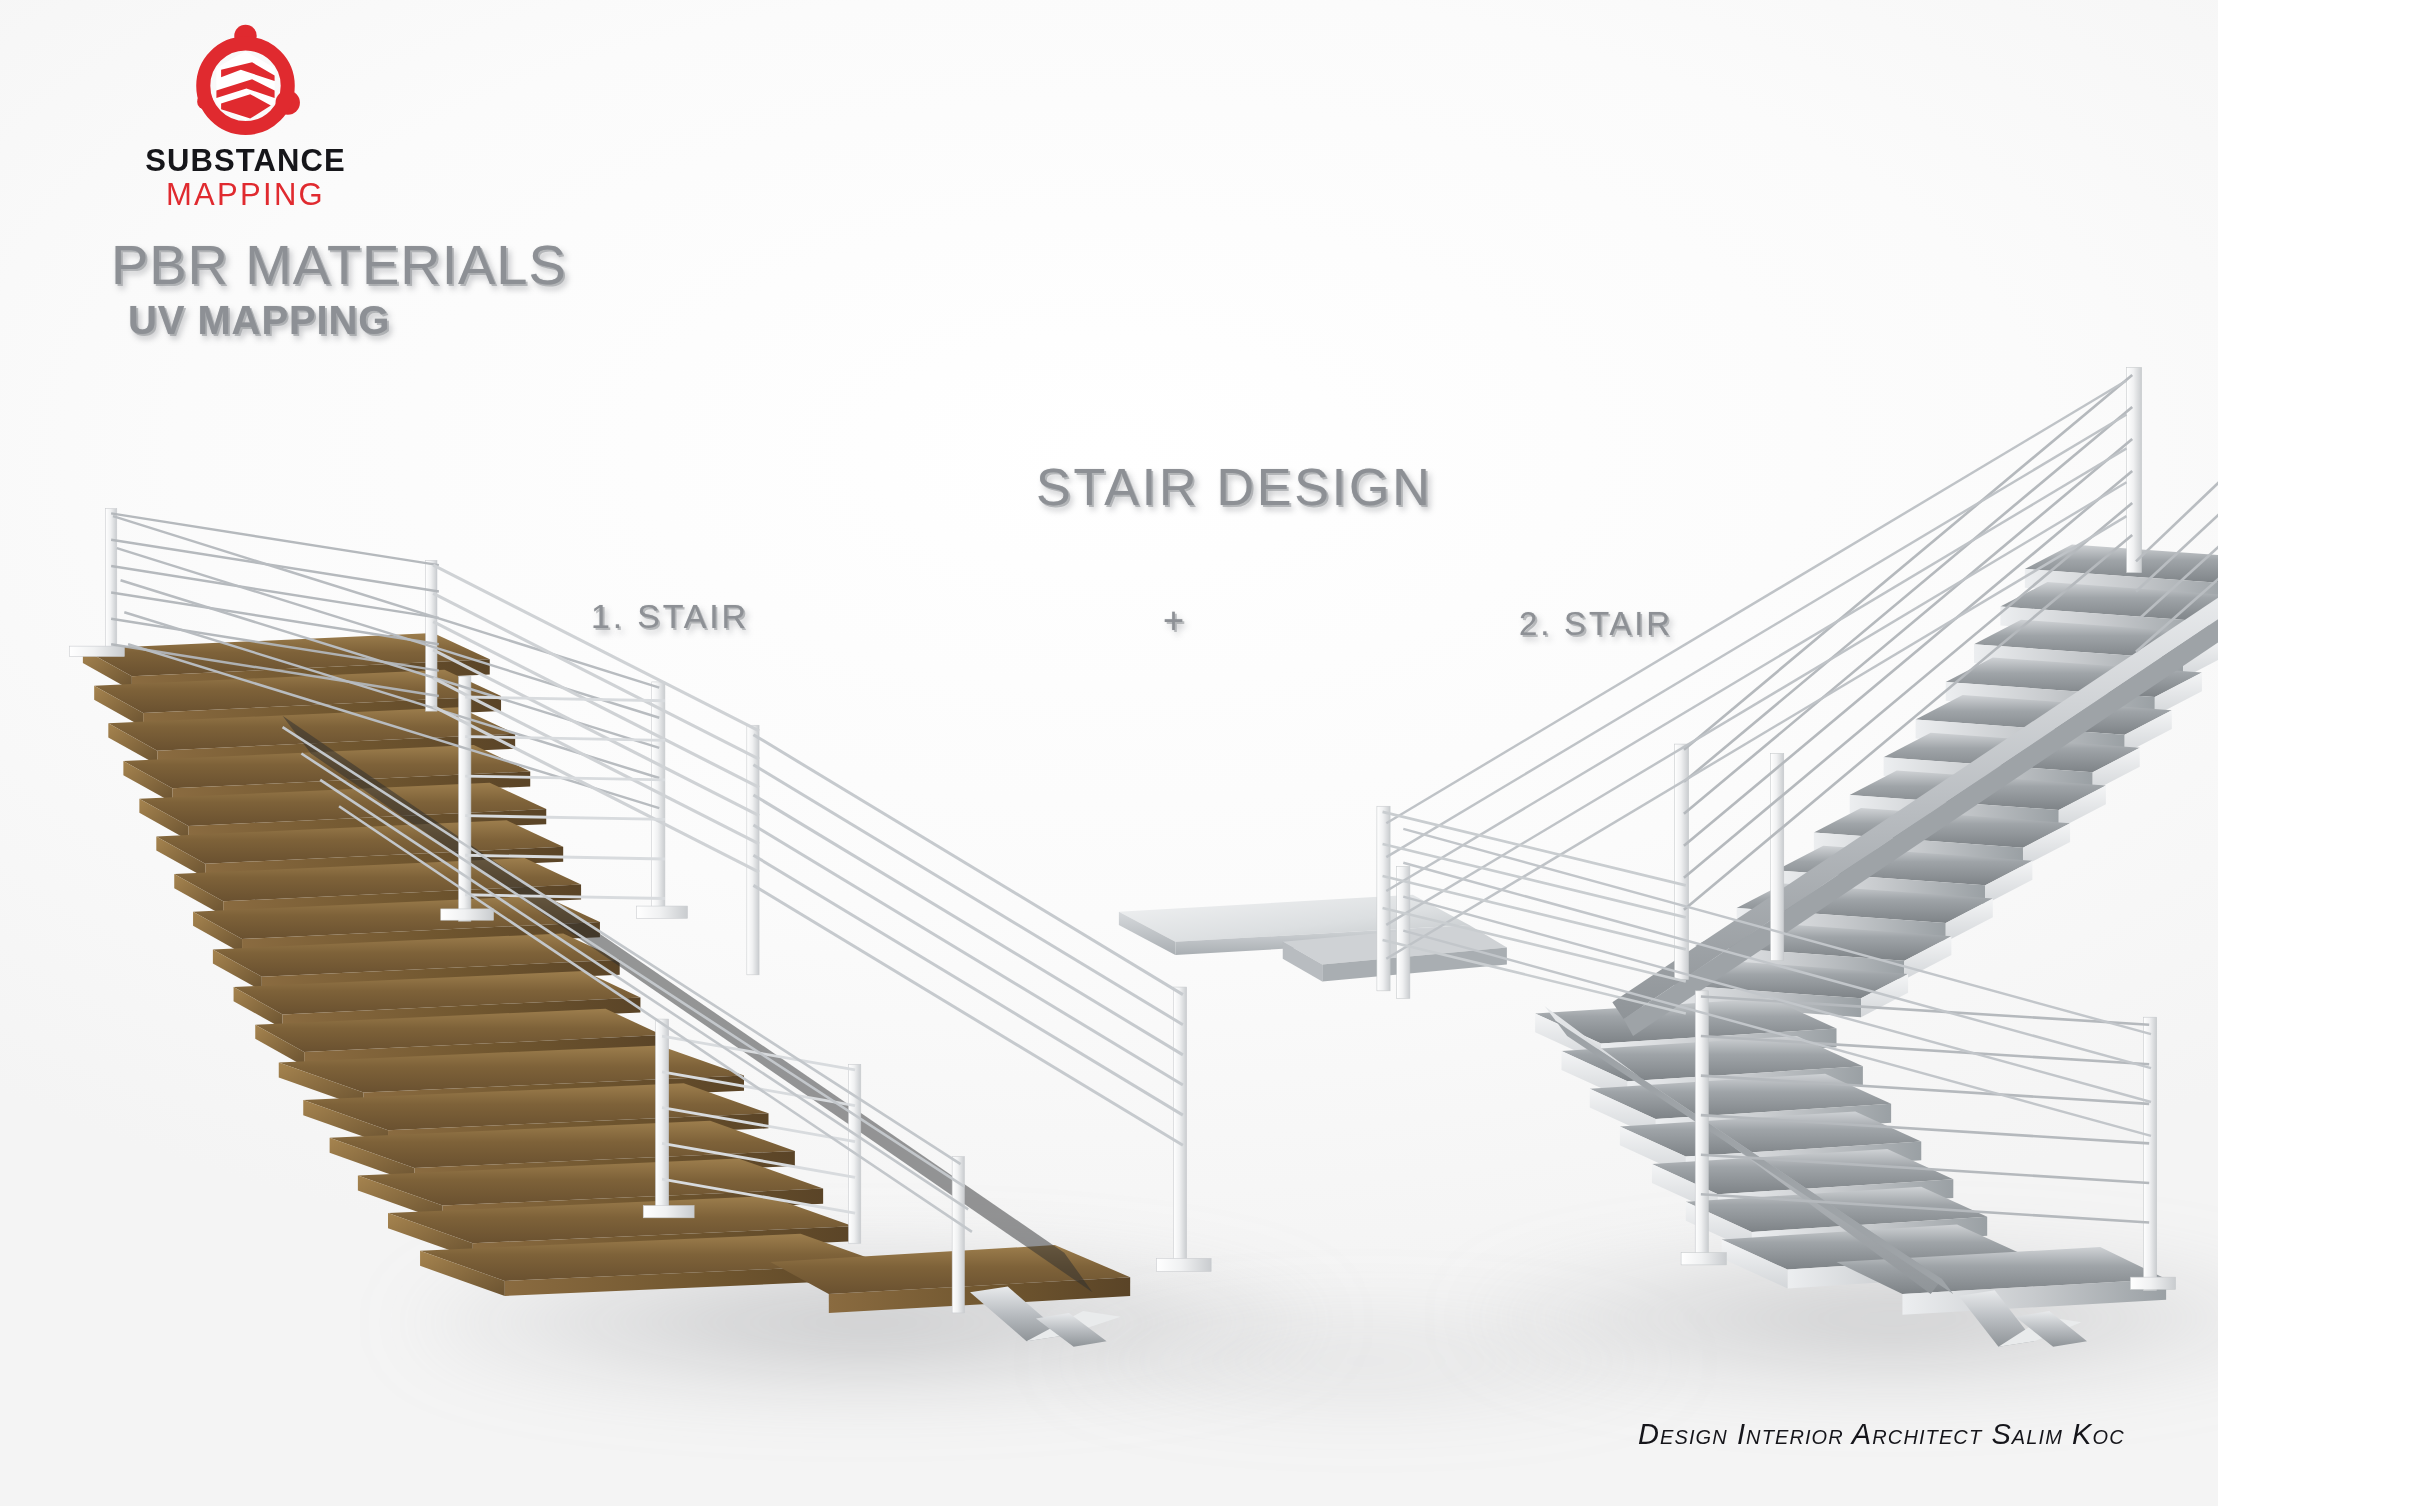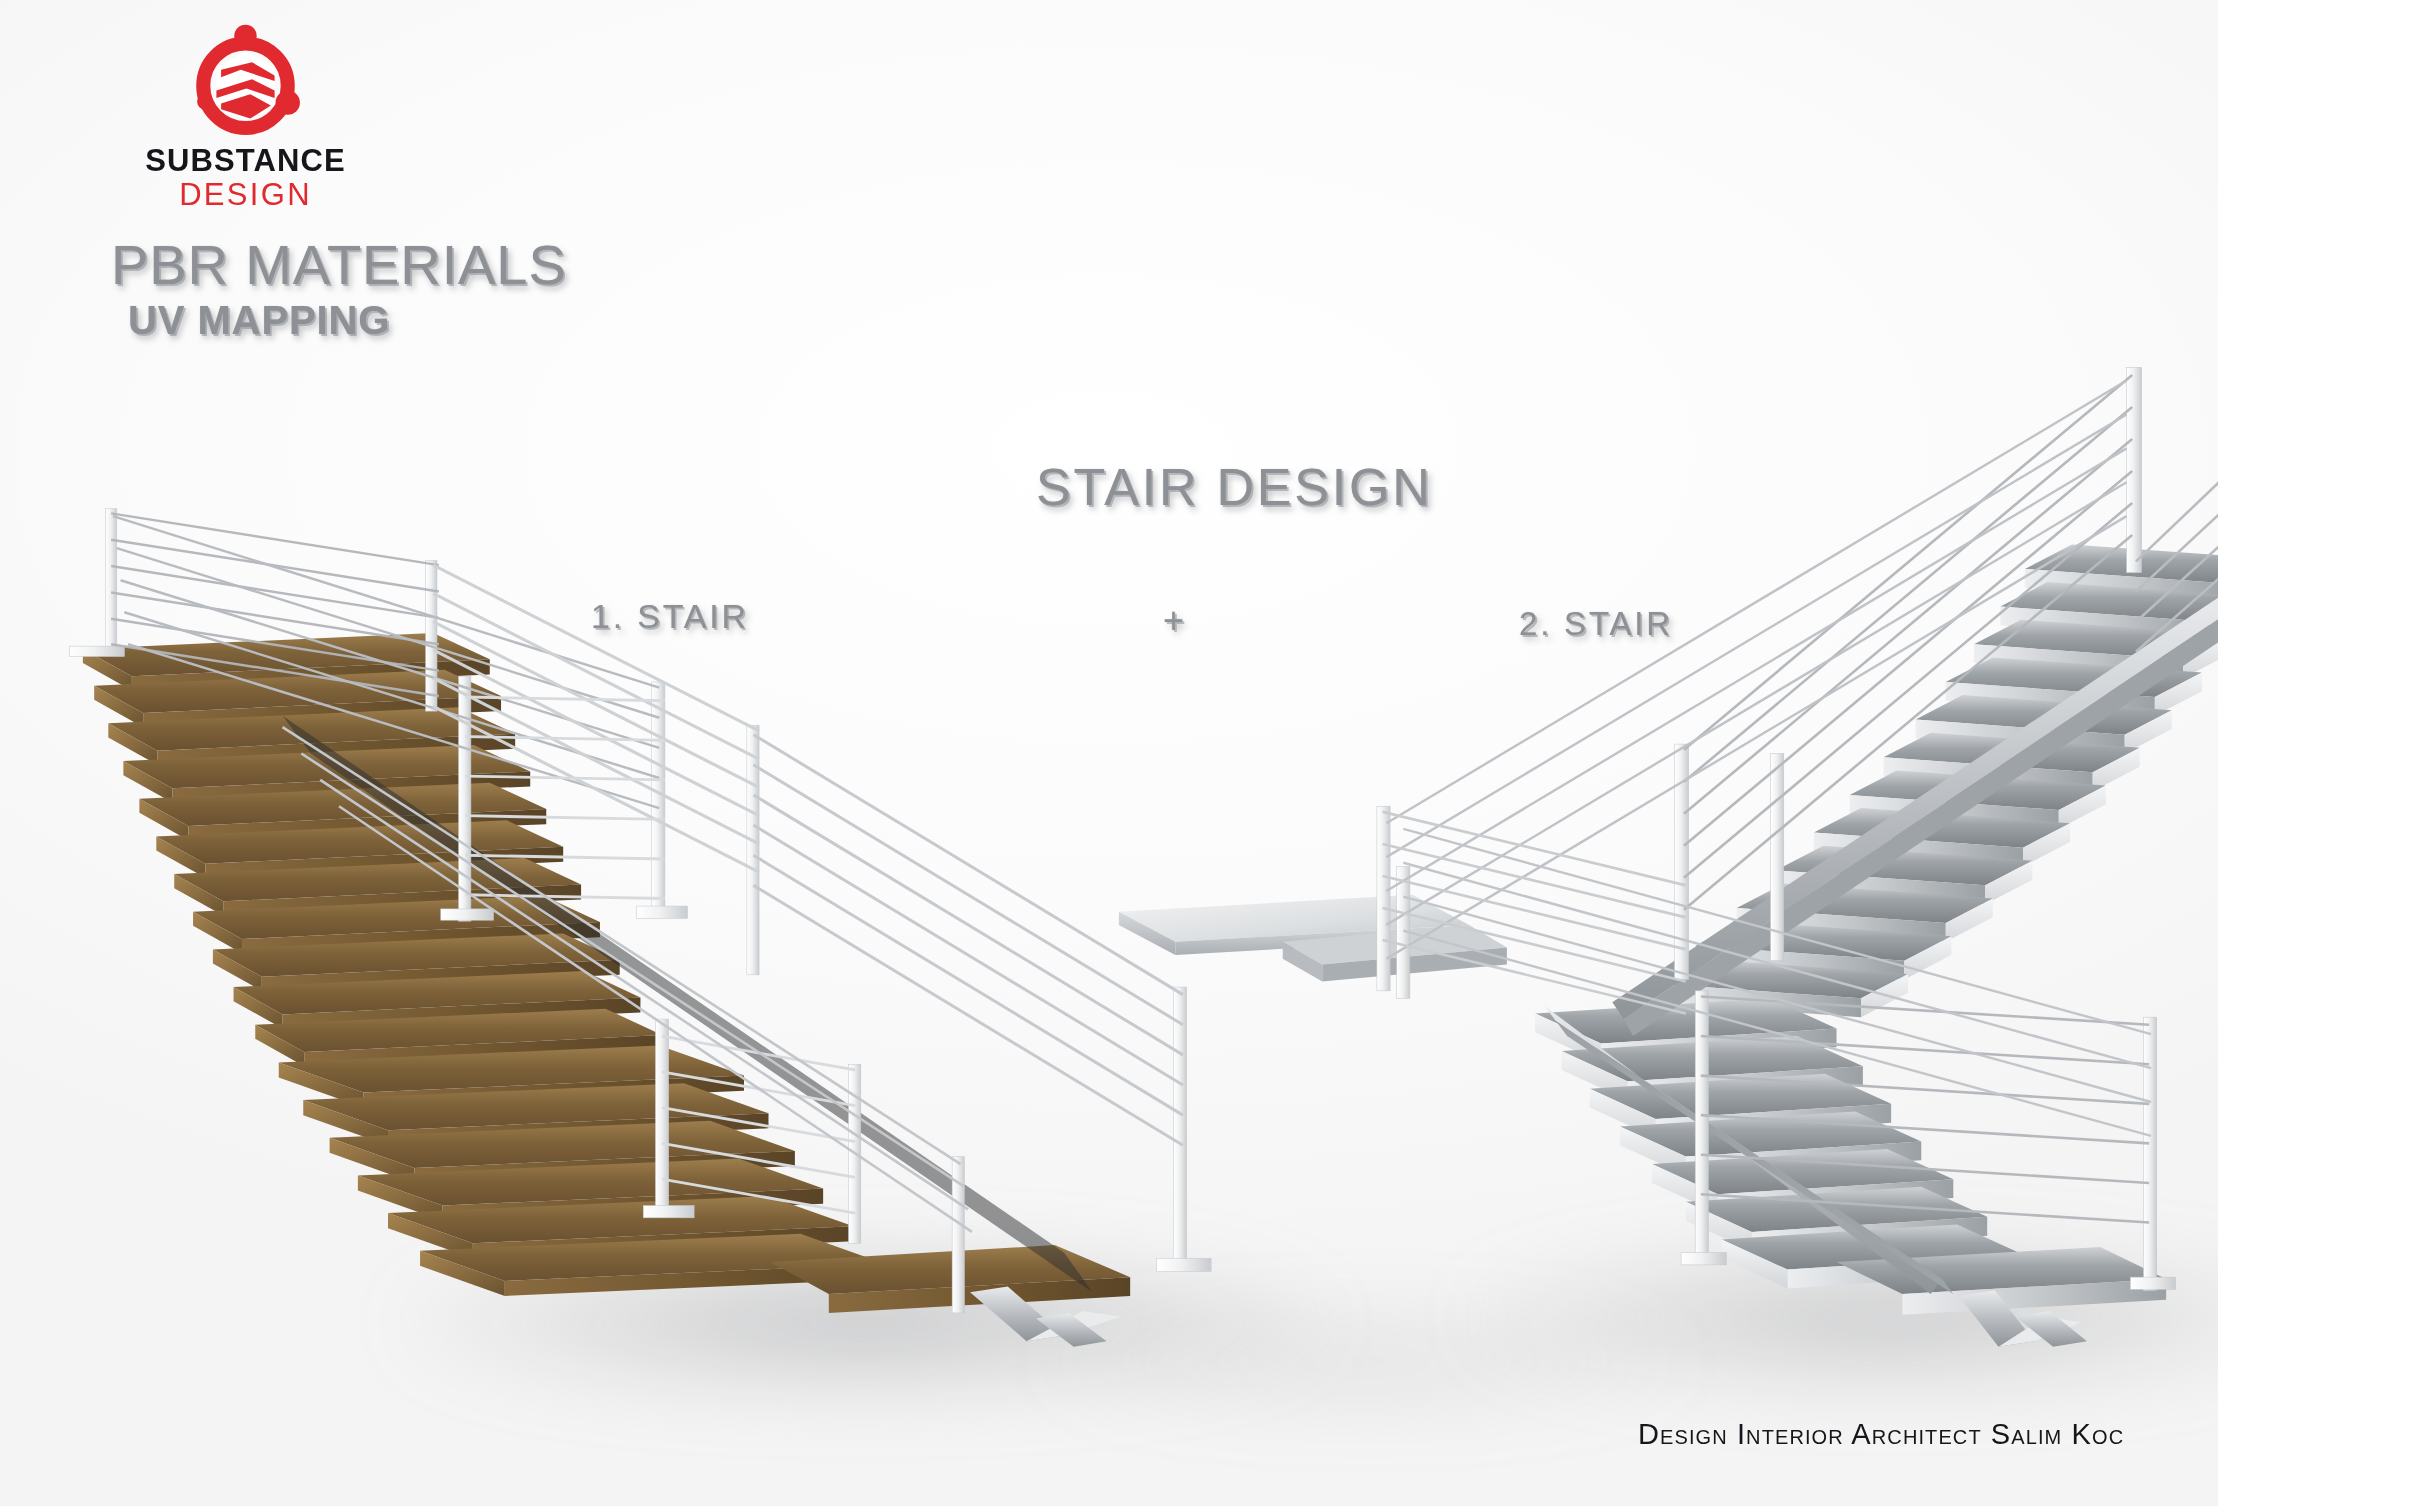--- a/index.html
+++ b/index.html
@@ -123,20 +123,21 @@
     position: absolute;
     left: 1638px;
     top: 1418px;
     font-family: "Liberation Sans", sans-serif;
     font-size: 29px;
     font-weight: 300;
     letter-spacing: 1.1px;
     color: #15151a;
     white-space: nowrap;
     font-variant: small-caps;
+    font-style: italic;
   }
 
   
   .render-svg {
     position: absolute;
     left: 0; top: 0;
     width: 2411px;
     height: 1507px;
     pointer-events: none;
   }
@@ -591,21 +592,21 @@
         <circle cx="145" cy="69" r="45" fill="none" stroke="#e02a2f" stroke-width="15"></circle>
 
         <polygon points="145,32 176,50 176,88 145,106 114,88 114,50" fill="#ffffff"></polygon>
 
         <path d="M152,44 L176,58 L176,64 L140,52 L119,60 L119,52 Z" fill="#e02a2f"></path>
         <path d="M114,74 L152,62 L176,74 L176,82 L146,72 L114,82 Z" fill="#e02a2f"></path>
         <path d="M119,88 L150,78 L172,90 L150,104 L119,94 Z" fill="#e02a2f"></path>
       </svg>
     </div>
     <div id="logo-wordmark-substance">SUBSTANCE</div>
-    <div id="logo-wordmark-painter">DESIGN</div>
+    <div id="logo-wordmark-painter">MAPPING</div>
   </div>
 
   <div class="display-text" id="txt-pbr">PBR MATERIALS</div>
 
   <div class="display-text" id="txt-uv">UV MAPPING</div>
 
   <div class="display-text" id="txt-stair-design">STAIR DESIGN</div>
 
   <div class="display-text" id="txt-stair-1">1. STAIR</div>
 

